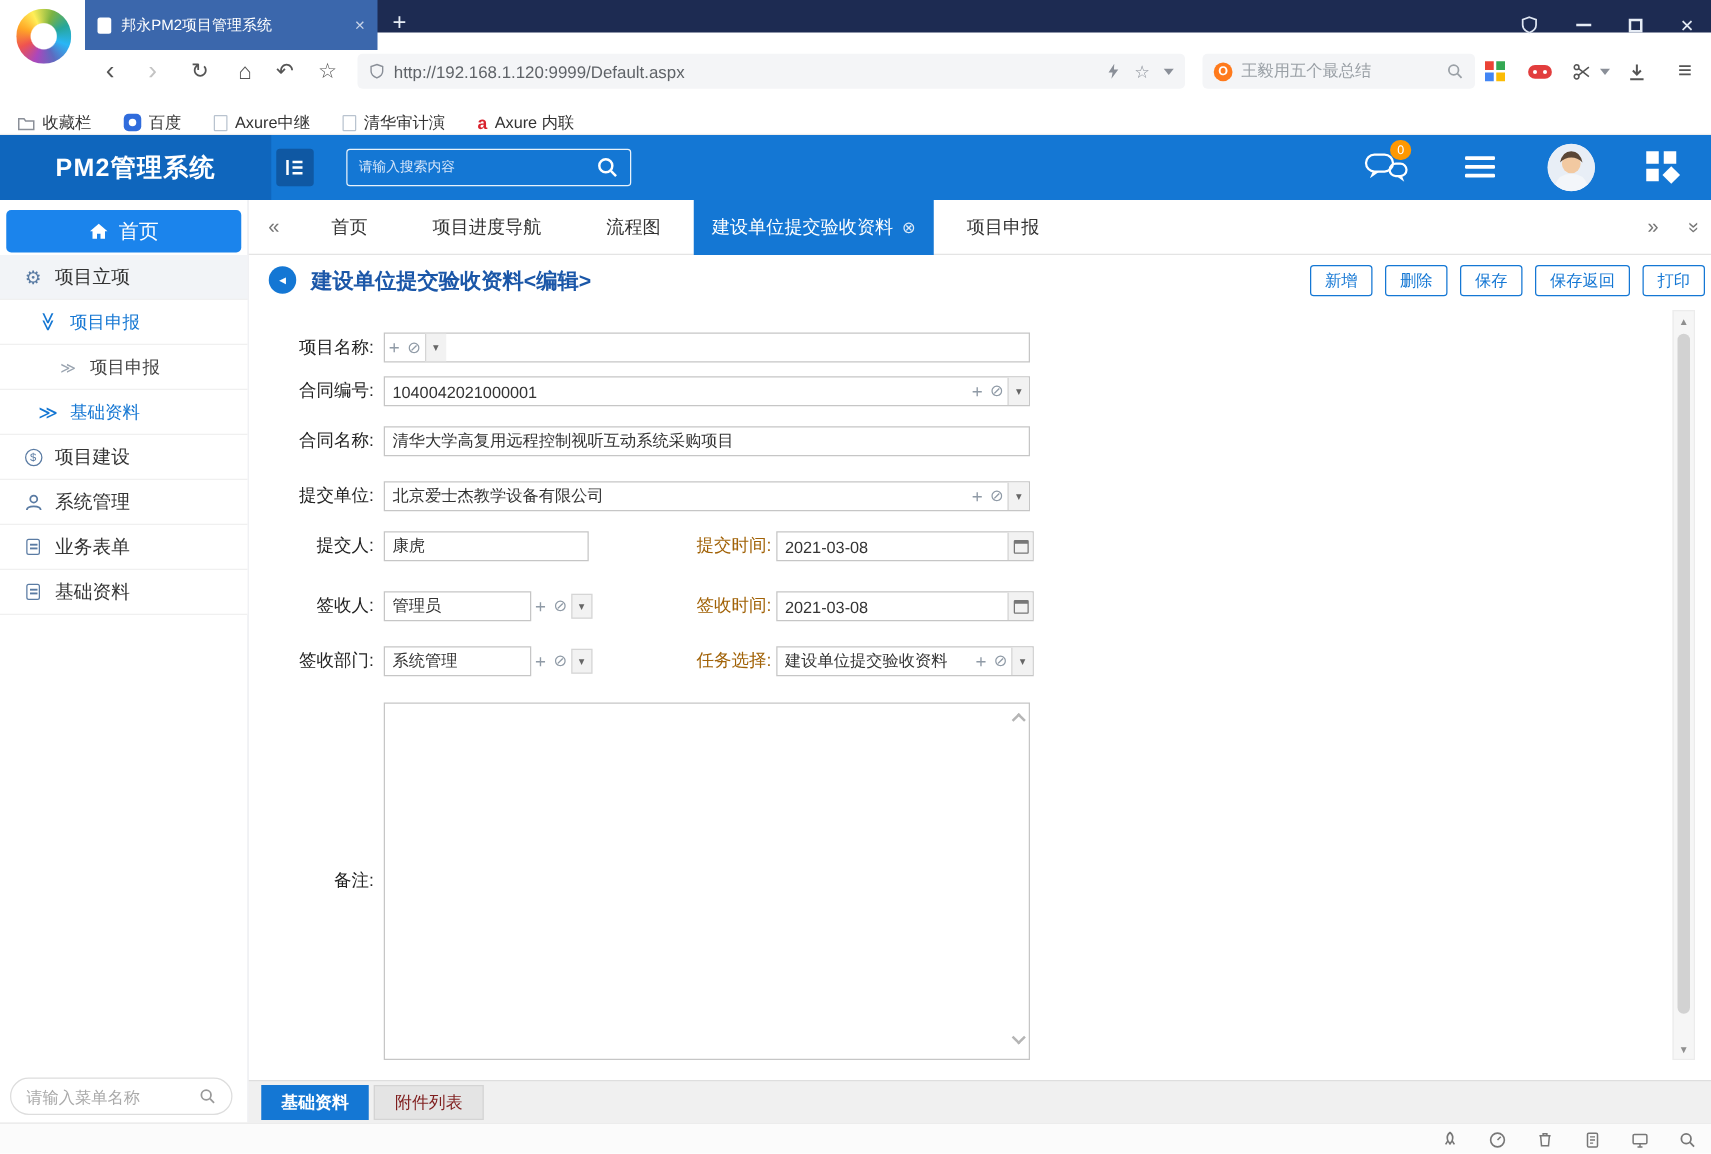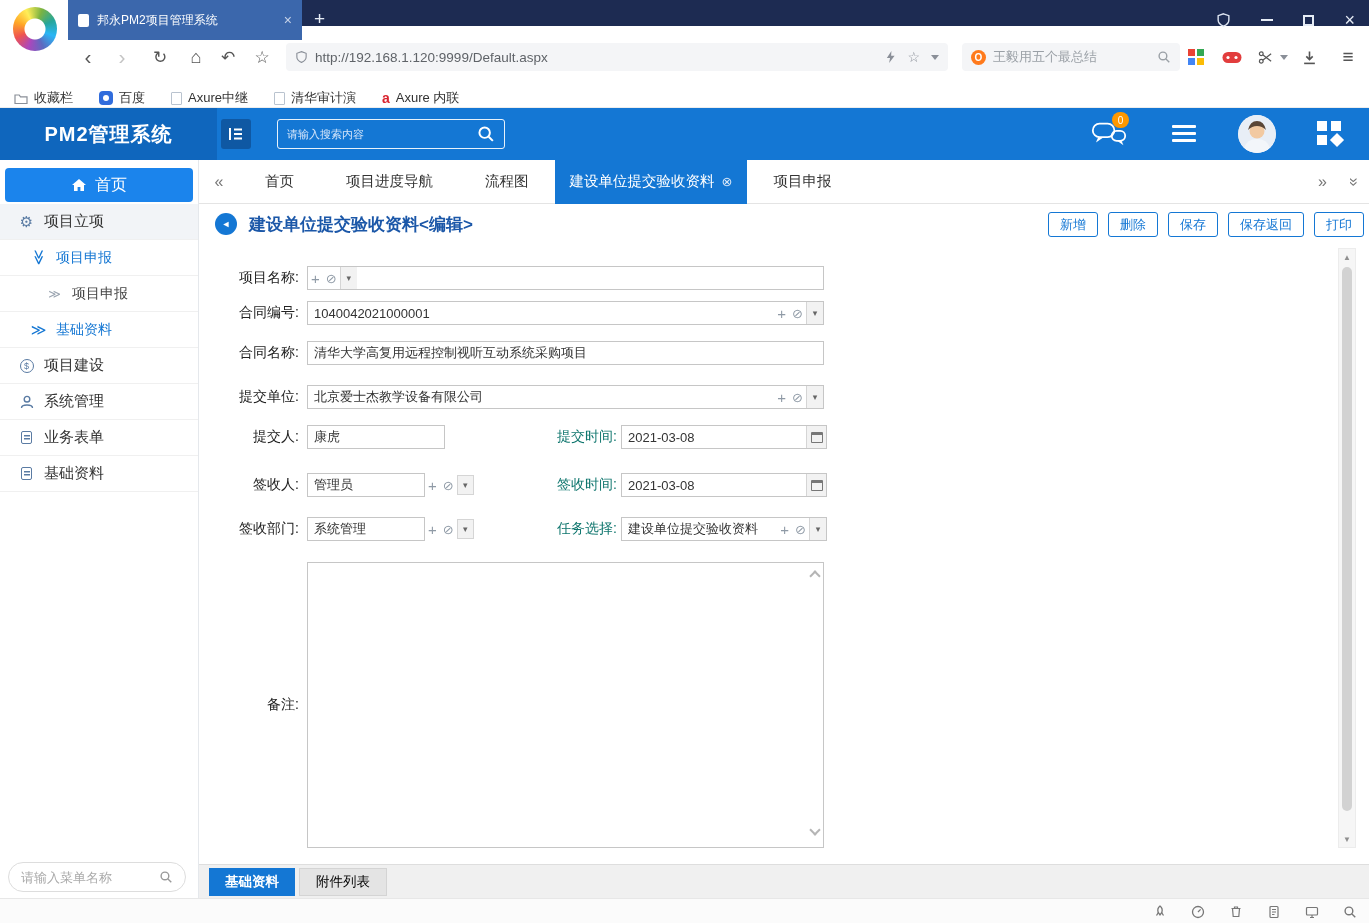--- a/index.html
+++ b/index.html
@@ -103,40 +103,40 @@
   .ts-collapse span { display:inline-block; transform:rotate(90deg); }
 
   .pagehead { position:absolute; left:0; top:44px; width:1170px; height:40px; }
   .back-btn { position:absolute; left:16px; top:9px; width:22px; height:22px; border-radius:50%; background:#1477d4; color:#fff; font-size:9px; display:flex; align-items:center; justify-content:center; }
   .page-title { position:absolute; left:50px; top:0; height:40px; display:flex; align-items:center; font-size:17px; font-weight:bold; color:#1b57a8; white-space:nowrap; }
   .actions { position:absolute; right:5px; top:8px; display:flex; gap:10px; }
   .abtn { height:25px; padding:0 11px; border:1px solid #1477d4; border-radius:3px; background:#fff; color:#1477d4; font-size:13px; display:flex; align-items:center; white-space:nowrap; }
 
   .frow { position:absolute; left:0; display:flex; align-items:center; }
   .flabel { width:100px; text-align:right; font-size:14px; color:#222; margin-right:8px; white-space:nowrap; flex:none; }
-  .flabel2 { width:135px; text-align:right; font-size:14px; color:#0f766e; margin-right:4px; white-space:nowrap; flex:none; }
+  .flabel2 { width:135px; text-align:right; font-size:14px; color:#a16207; margin-right:4px; white-space:nowrap; flex:none; }
   .ctrl1 { width:175px; display:flex; align-items:center; flex:none; }
   .tbox { height:24px; border:1px solid #c6c6c6; background:#fff; display:flex; align-items:center; }
   .tbox.wide { width:517px; }
   .tbox.half { width:206px; }
   input.plain { height:24px; border:1px solid #c6c6c6; padding:0 6px; font-size:13px; color:#333; outline:none; background:#fff; }
   .lk-input { flex:1; border:none; outline:none; padding:0 6px; font-size:13px; color:#333; background:transparent; min-width:0; }
   .lk-plus { color:#8f9aa6; font-size:15px; margin:0 3px; flex:none; }
   .lk-clear { color:#8f9aa6; font-size:13px; margin:0 3px; flex:none; }
   .lk-drop { width:17px; height:22px; background:#f2f2f2; border-left:1px solid #d5d5d5; color:#666; font-size:9px; display:flex; align-items:center; justify-content:center; flex:none; }
   .lk-drop.standalone { border:1px solid #d5d5d5; height:20px; }
   .cal-btn { width:20px; height:22px; background:#f2f2f2; border-left:1px solid #d5d5d5; display:flex; align-items:center; justify-content:center; flex:none; }
   .cal-glyph { width:12px; height:11px; border:1px solid #777; border-top:3px solid #777; border-radius:1px; }
   .remark { width:517px; height:286px; border:1px solid #c6c6c6; resize:none; outline:none; font-size:13px; padding:6px; }
   .ta-chev { position:absolute; width:8px; height:8px; border-right:2px solid #b5b5b5; border-bottom:2px solid #b5b5b5; }
 
   .btabs { position:absolute; left:0; top:704px; width:1170px; height:34px; background:#f0f0f0; border-top:1px solid #dedede; display:flex; align-items:center; padding-left:10px; gap:4px; }
   .btn-tab { height:28px; padding:0 16px; display:flex; align-items:center; font-size:13.5px; }
   .bt-active { background:#1477d4; color:#fff; font-weight:bold; }
-  .bt-idle { background:#e4e4e4; color:#000000; border:1px solid #d4d4d4; }
+  .bt-idle { background:#e4e4e4; color:#7f1d1d; border:1px solid #d4d4d4; }
 
   .cscroll { position:absolute; left:1139px; top:88px; width:18px; height:600px; background:#f6f6f6; border:1px solid #ececec; }
   .cs-arrow { position:absolute; left:0; width:16px; height:16px; color:#8f8f8f; font-size:8px; display:flex; align-items:center; justify-content:center; }
   .cs-up { top:0; } .cs-dn { bottom:0; }
   .cs-thumb { position:absolute; left:3px; top:18px; width:10px; height:544px; background:#d2d2d2; border-radius:5px; }
 
   
   .statusbar { position:absolute; left:0; top:898px; width:1369px; height:25px; background:#fbfbfb; border-top:1px solid #e7e7e7; }
   .sb-icons { position:absolute; right:12px; top:0; height:25px; display:flex; align-items:center; gap:24px; }
 </style>
@@ -429,21 +429,21 @@
       <input class="lk-input" value="北京爱士杰教学设备有限公司" style="">
       <span class="lk-plus">+</span>
       <span class="lk-clear">⊘</span>
       <span class="lk-drop">▾</span>
     </div>
   </div>
 
   <div class="frow" style="top:265px;">
     <span class="flabel">提交人:</span>
     <span class="ctrl1">
-      <input class="plain" style="width: 138px;" value="康虎">
+      <input class="plain" style="width: 164px;" value="康虎">
     </span>
     <span class="flabel2">提交时间:</span>
     <div class="tbox half">
       <input class="lk-input" value="2021-03-08" style="">
       <span class="cal-btn">
           <span class="cal-glyph"></span>
         </span>
     </div>
   </div>
 

